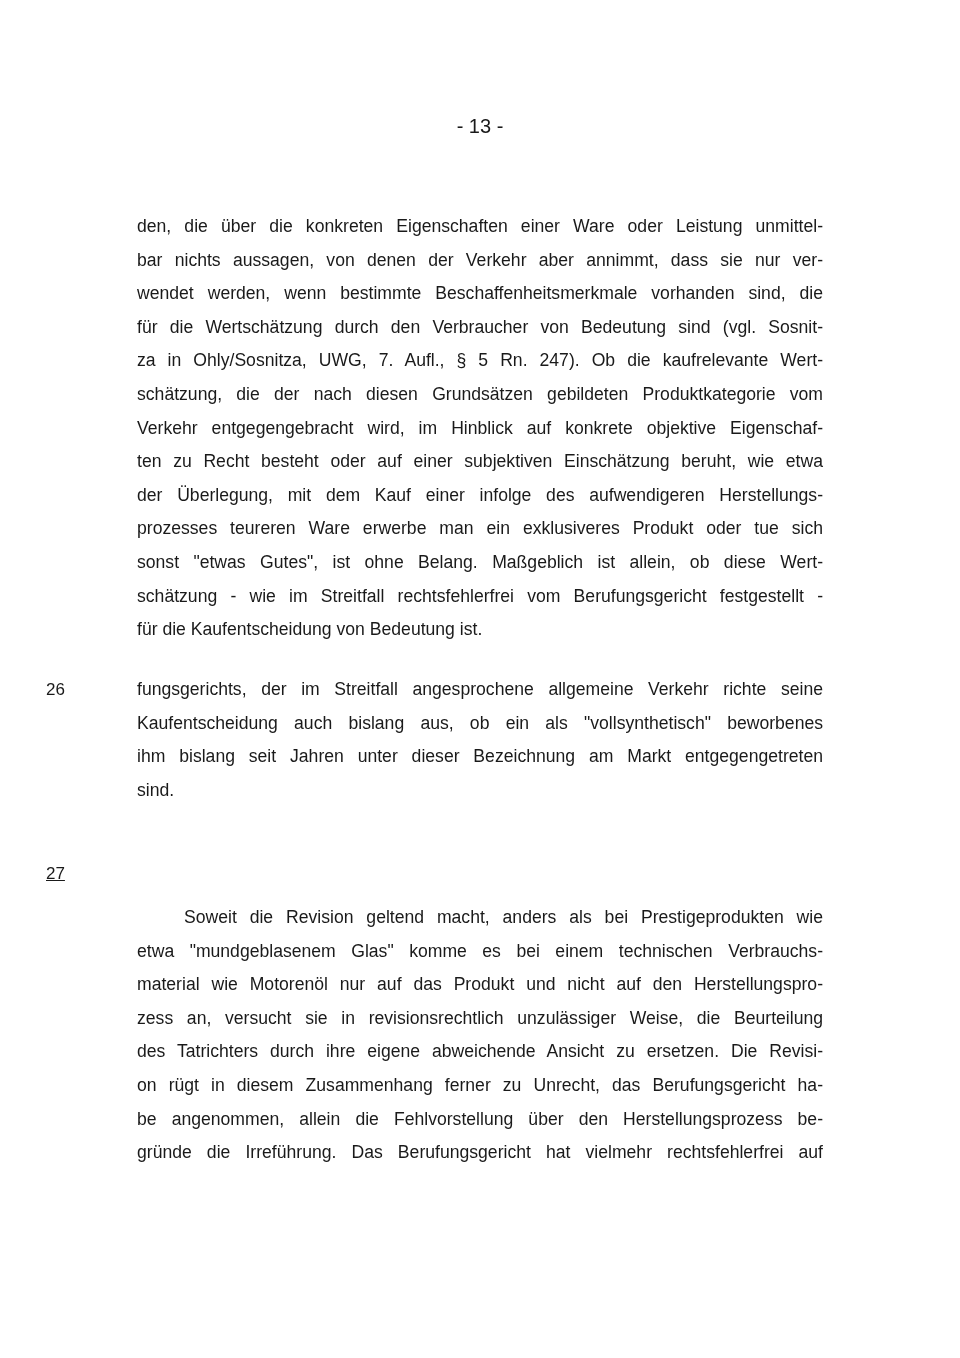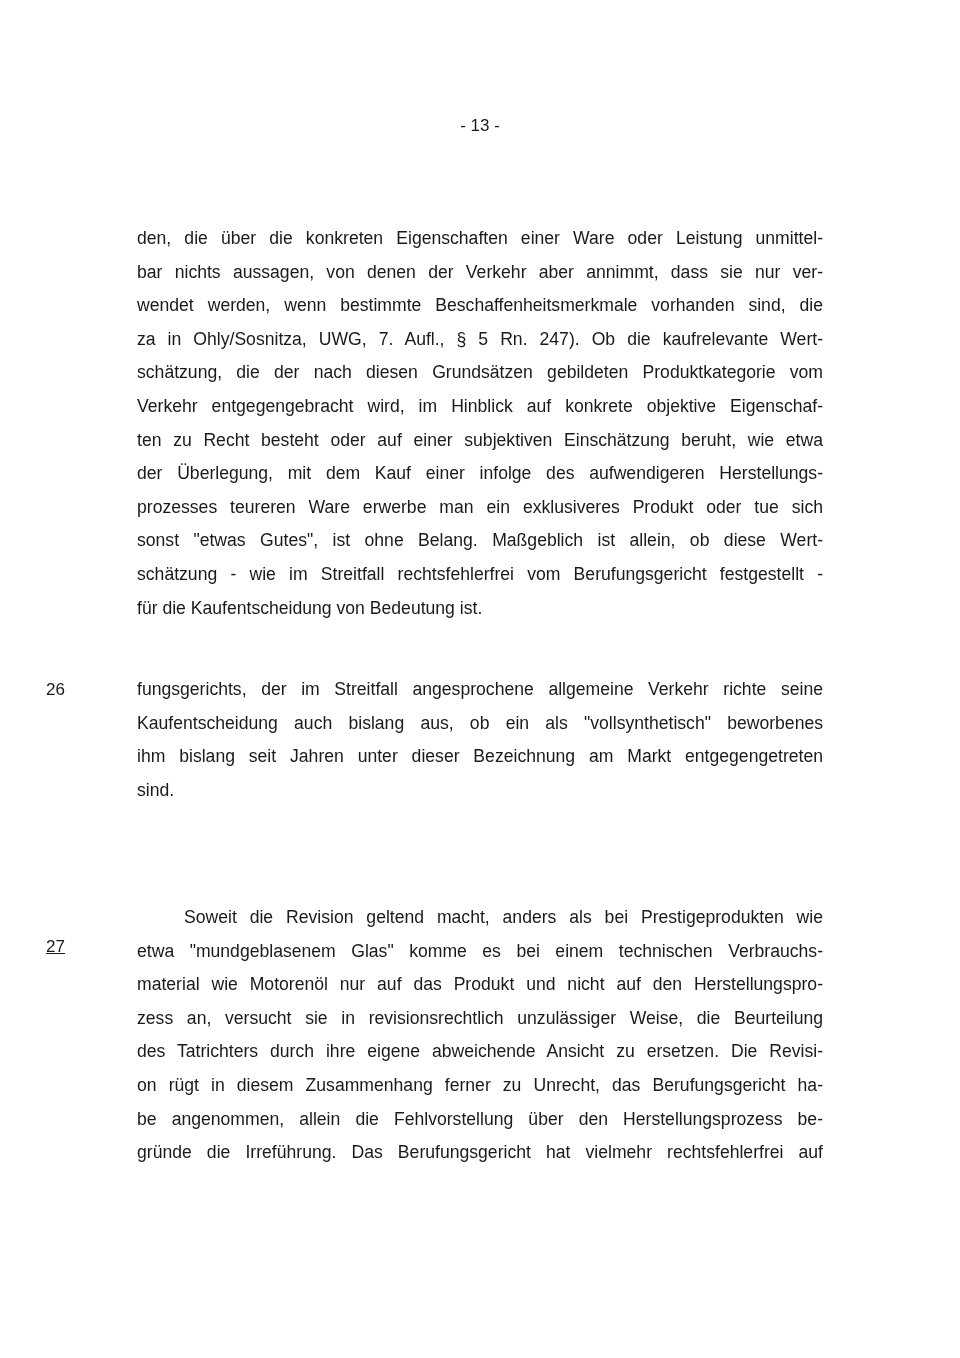--- a/index.html
+++ b/index.html
@@ -1,55 +1,56 @@
 <!DOCTYPE html>
 <html><head>
   <meta charset="utf-8">
   <style>
     html, body { margin: 0; padding: 0; background: #ffffff; }
     body { width: 960px; height: 1358px; position: relative; overflow: hidden;
            font-family: "Liberation Sans", sans-serif; color: #1a1a1a; }
     .page-number { position: absolute; top: 115px; left: 0; width: 960px; text-align: center;
-                   font-size: 17px; line-height: 22px; }
+                   font-size: 20px; line-height: 22px; }
     .block { position: absolute; left: 137px; width: 686px; }
     .line { display: block; height: 33.6px; line-height: 33.6px; font-size: 17.6px;
             text-align: justify; text-align-last: justify; white-space: nowrap; overflow: visible; }
     .line.last { text-align-last: left; }
     .line.indent { padding-left: 47px; }
     .para-num { position: absolute; left: 46px; font-size: 17px; line-height: 33.6px; }
   </style>
 </head>
 <body>
 
 <div class="page-number">- 13 -</div>
 
-<div class="block" style="top: 222px;">
+<div class="block" style="top: 210px;">
   <span class="line">den, die über die konkreten Eigenschaften einer Ware oder Leistung unmittel-</span>
   <span class="line">bar nichts aussagen, von denen der Verkehr aber annimmt, dass sie nur ver-</span>
   <span class="line">wendet werden, wenn bestimmte Beschaffenheitsmerkmale vorhanden sind, die</span>
+  <span class="line">für die Wertschätzung durch den Verbraucher von Bedeutung sind (vgl. Sosnit-</span>
   <span class="line">za in Ohly/Sosnitza, UWG, 7. Aufl., § 5 Rn. 247). Ob die kaufrelevante Wert-</span>
   <span class="line">schätzung, die der nach diesen Grundsätzen gebildeten Produktkategorie vom</span>
   <span class="line">Verkehr entgegengebracht wird, im Hinblick auf konkrete objektive Eigenschaf-</span>
   <span class="line">ten zu Recht besteht oder auf einer subjektiven Einschätzung beruht, wie etwa</span>
   <span class="line">der Überlegung, mit dem Kauf einer infolge des aufwendigeren Herstellungs-</span>
   <span class="line">prozesses teureren Ware erwerbe man ein exklusiveres Produkt oder tue sich</span>
   <span class="line">sonst "etwas Gutes", ist ohne Belang. Maßgeblich ist allein, ob diese Wert-</span>
   <span class="line">schätzung - wie im Streitfall rechtsfehlerfrei vom Berufungsgericht festgestellt -</span>
   <span class="line last">für die Kaufentscheidung von Bedeutung ist.</span>
 </div>
 
 <div class="para-num" style="top: 673px;">26</div>
 <div class="block" style="top: 673px;">
   <span class="line">fungsgerichts, der im Streitfall angesprochene allgemeine Verkehr richte seine</span>
   <span class="line">Kaufentscheidung auch bislang aus, ob ein als "vollsynthetisch" beworbenes</span>
   <span class="line">ihm bislang seit Jahren unter dieser Bezeichnung am Markt entgegengetreten</span>
   <span class="line last">sind.</span>
 </div>
 
-<div class="para-num" style="top: 930px; text-decoration: underline;">27</div>
+<div class="para-num" style="top: 857px; text-decoration: underline;">27</div>
 <div class="block" style="top: 901px;">
   <span class="line indent">Soweit die Revision geltend macht, anders als bei Prestigeprodukten wie</span>
   <span class="line">etwa "mundgeblasenem Glas" komme es bei einem technischen Verbrauchs-</span>
   <span class="line">material wie Motorenöl nur auf das Produkt und nicht auf den Herstellungspro-</span>
   <span class="line">zess an, versucht sie in revisionsrechtlich unzulässiger Weise, die Beurteilung</span>
   <span class="line">des Tatrichters durch ihre eigene abweichende Ansicht zu ersetzen. Die Revisi-</span>
   <span class="line">on rügt in diesem Zusammenhang ferner zu Unrecht, das Berufungsgericht ha-</span>
   <span class="line">be angenommen, allein die Fehlvorstellung über den Herstellungsprozess be-</span>
   <span class="line">gründe die Irreführung. Das Berufungsgericht hat vielmehr rechtsfehlerfrei auf</span>
 </div>

